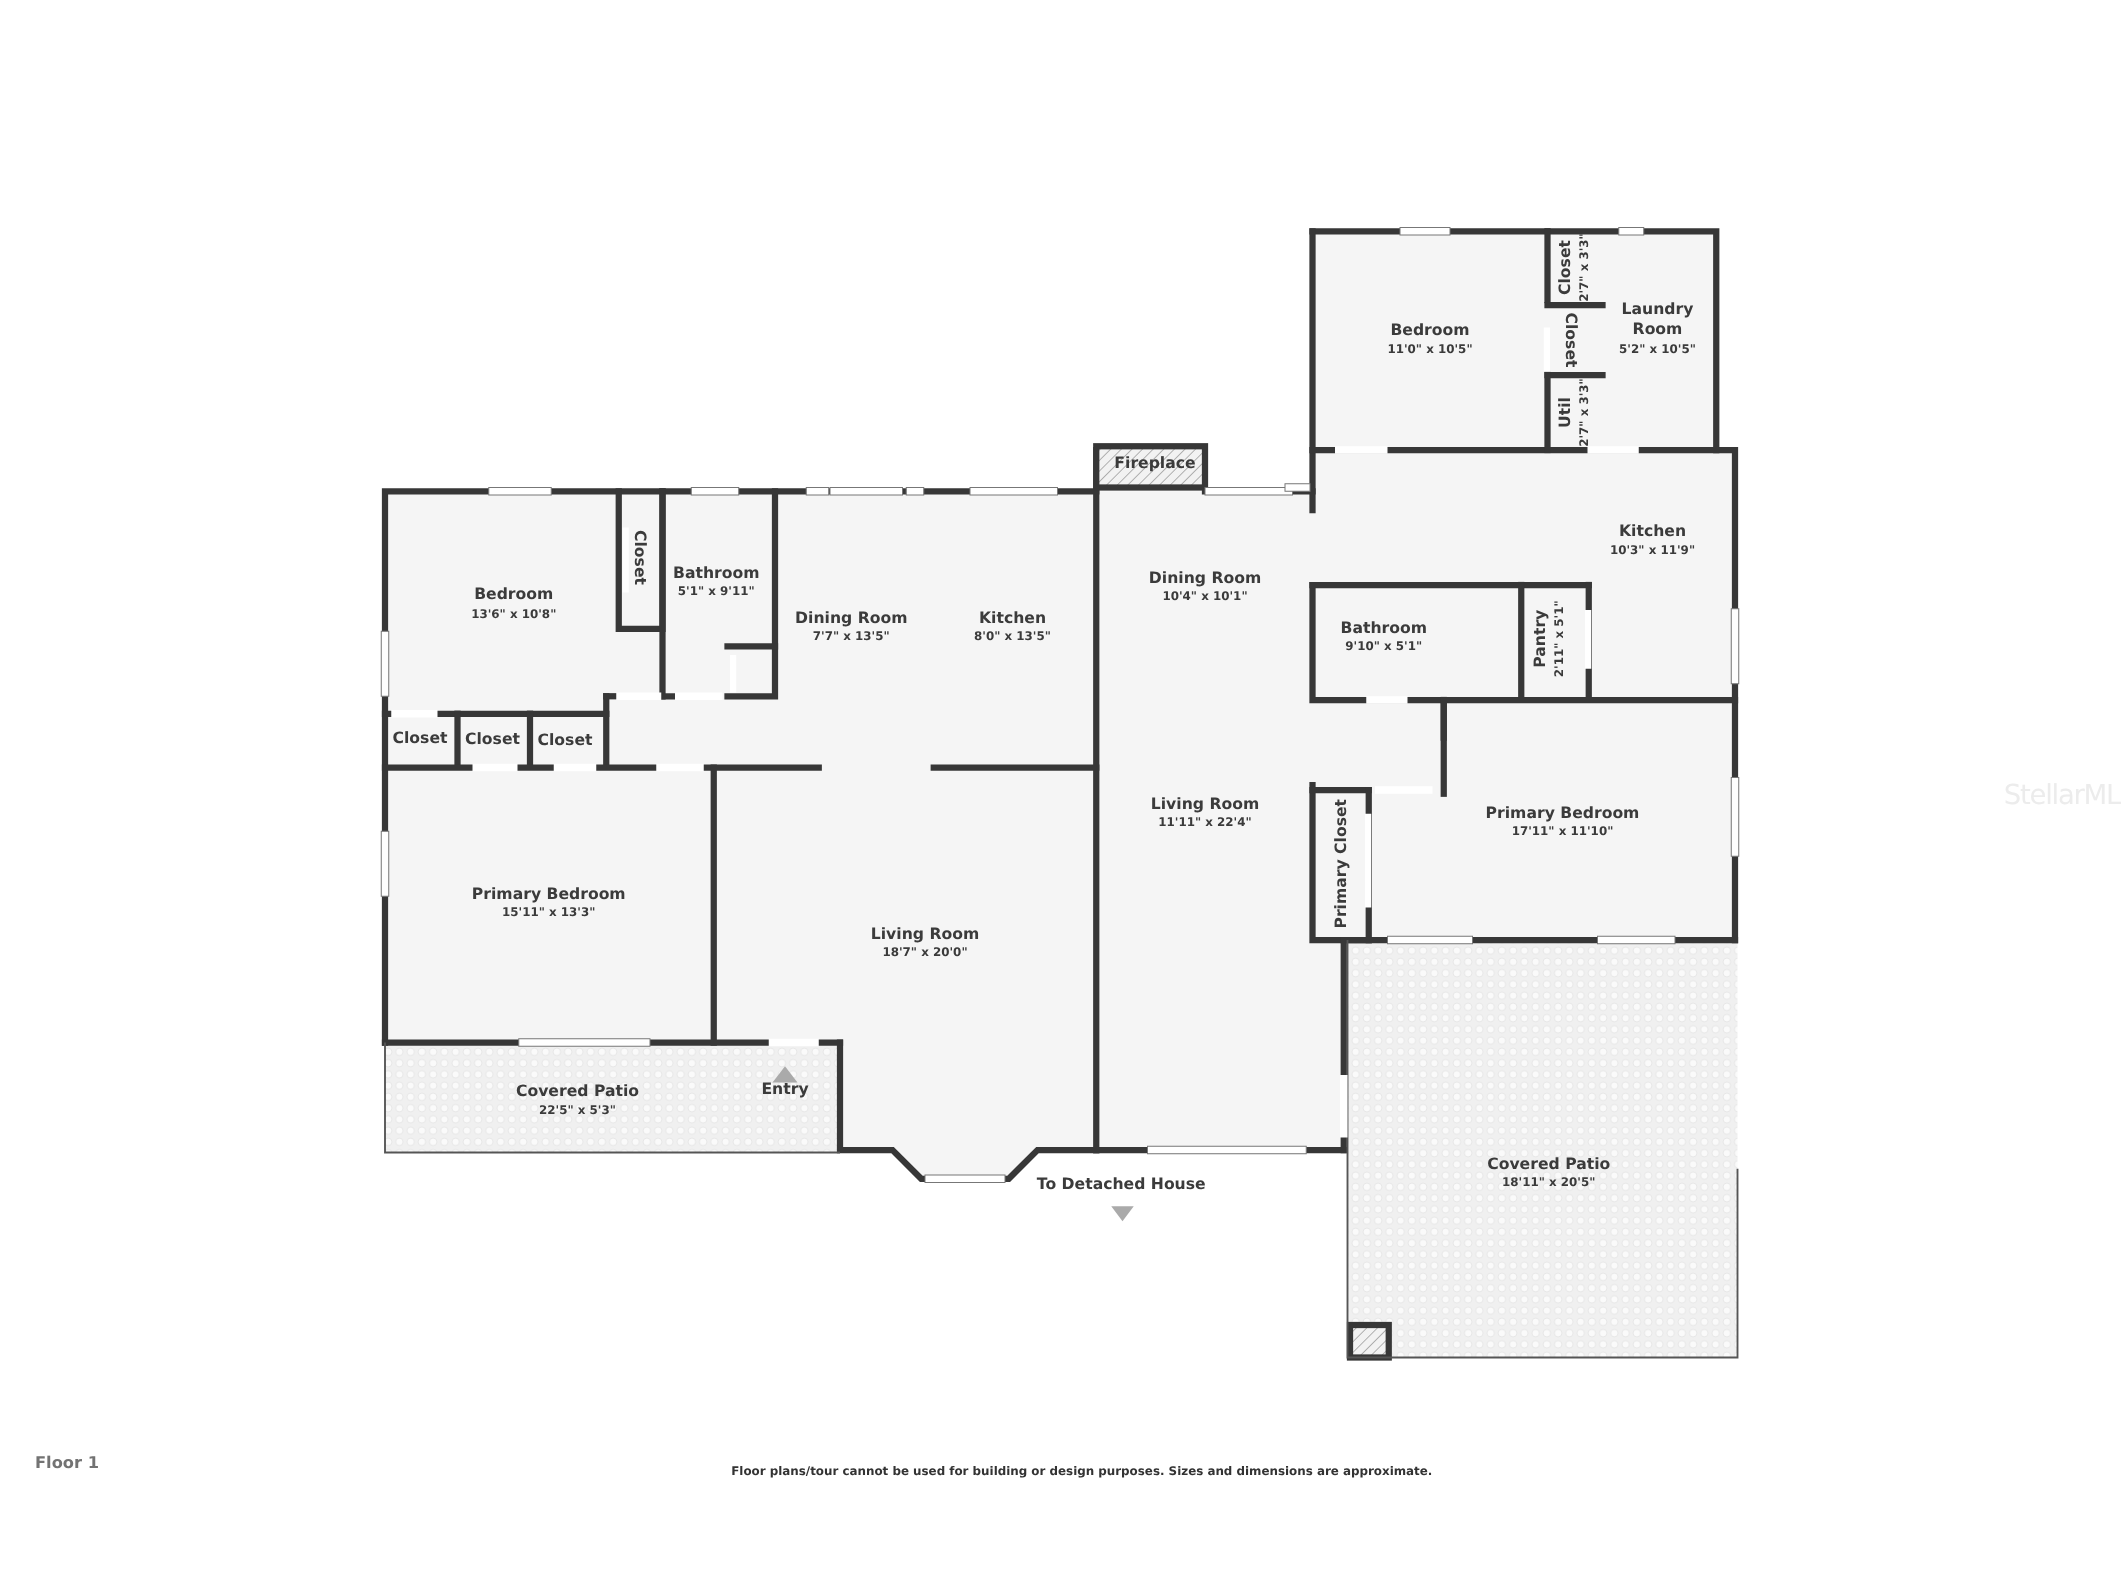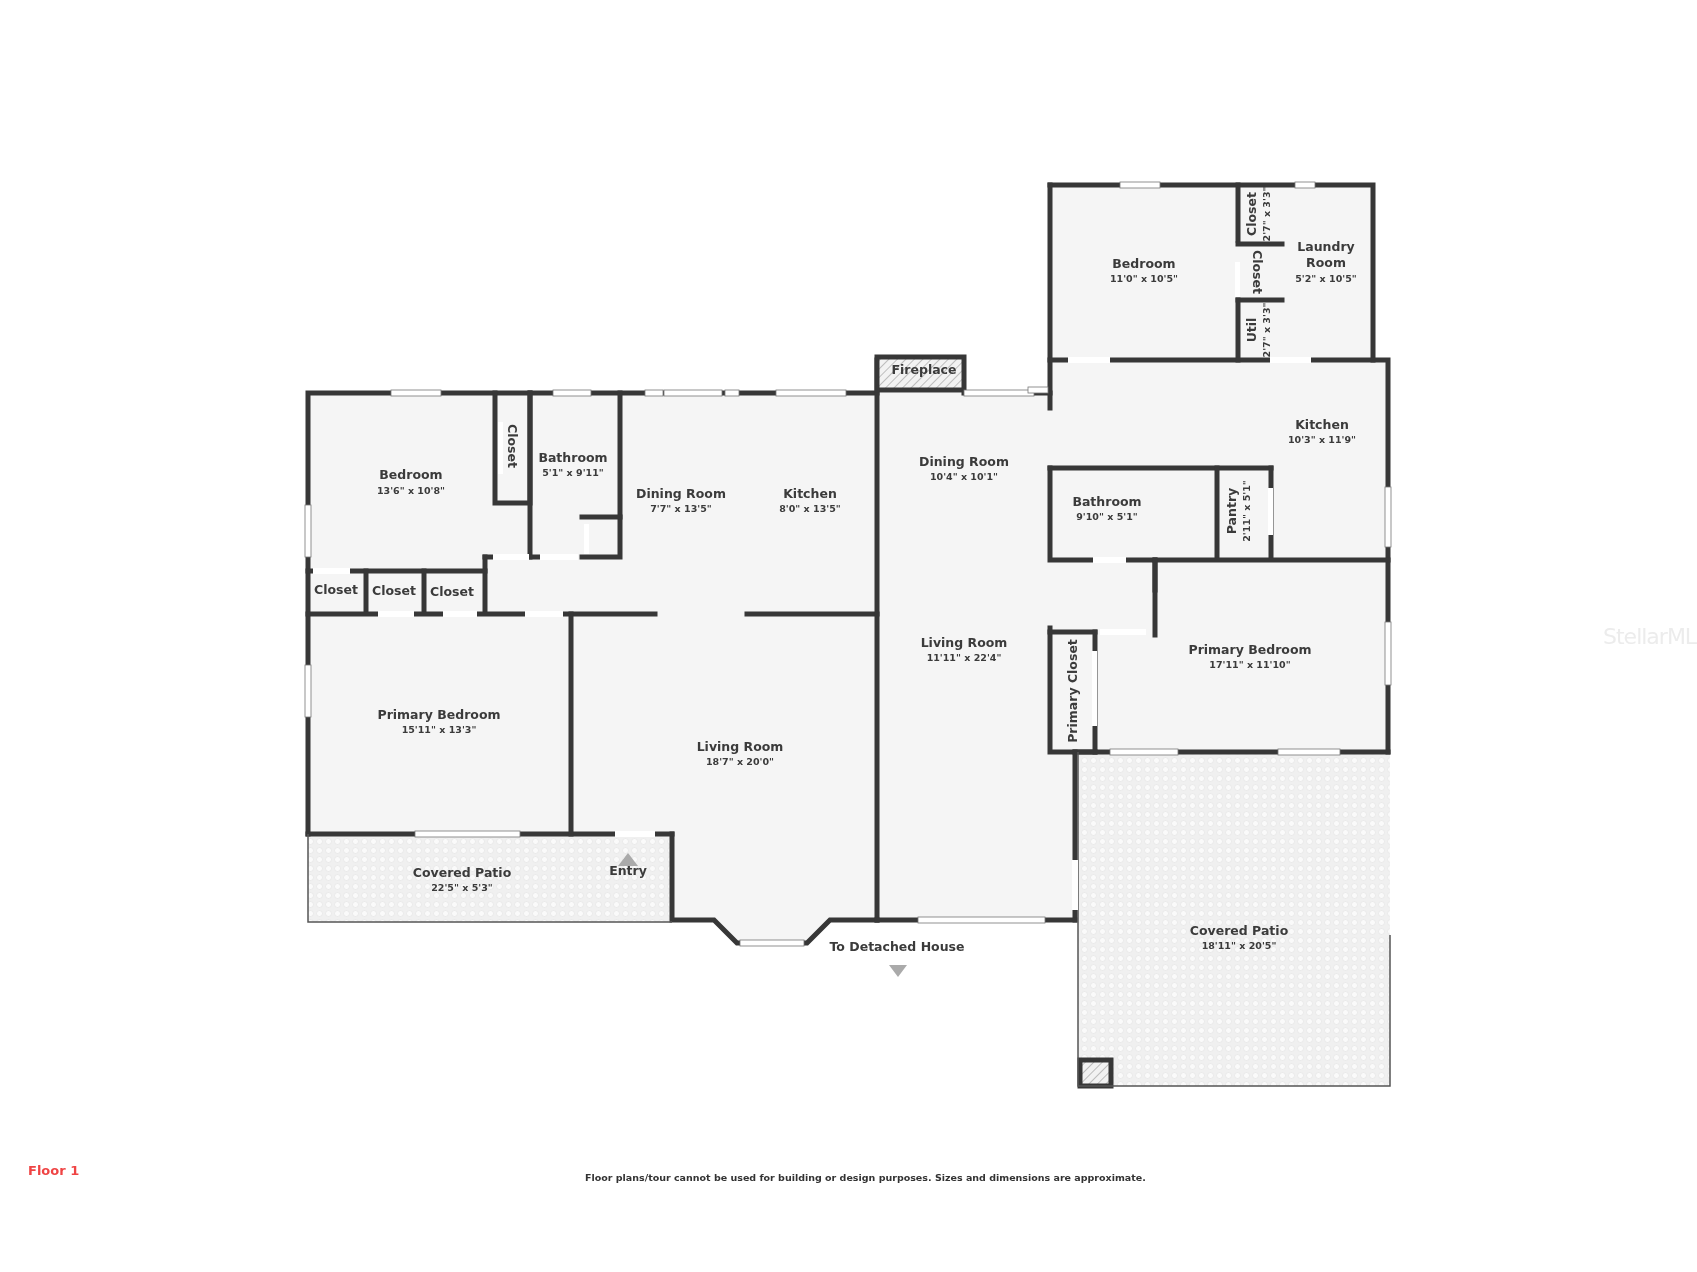--- a/index.html
+++ b/index.html
@@ -1,21 +1,21 @@
 <!DOCTYPE html>
 <html><head>
 <meta charset="utf-8">
 <style>
   html, body { margin: 0; padding: 0; background: #ffffff; }
   body { width: 1697px; height: 1272px; position: relative; overflow: hidden;
          font-family: "DejaVu Sans", "Liberation Sans", sans-serif; color: #3a3a3a; }
   #plan { position: absolute; left: 0; top: 0; }
   .room-label { font-family: "DejaVu Sans", sans-serif; font-weight: bold; font-size: 12.5px; fill: #3b3b3b; }
   .room-dim { font-family: "DejaVu Sans", sans-serif; font-weight: bold; font-size: 9.5px; fill: #3b3b3b; }
-  .floor-title { position: absolute; left: 28px; top: 1163px; font-weight: bold; font-size: 13px; color: #ef4444; }
+  .floor-title { position: absolute; left: 28px; top: 1163px; font-weight: bold; font-size: 13px; color: #737373; }
   .disclaimer { position: absolute; left: 585px; top: 1172px; font-weight: bold; font-size: 9.5px; color: #333; text-align: right; }
   .watermark { position: absolute; left: 1603px; top: 624px; font-size: 22px; color: #ececec; letter-spacing: -1px; }
 </style>
 </head>
 <body>
 
 <svg id="plan" width="1697" height="1272" viewBox="0 0 1697 1272">
   <defs>
     <pattern id="tile" width="9" height="9" patternUnits="userSpaceOnUse">
       <rect width="9" height="9" fill="#f0f0f0"></rect>

